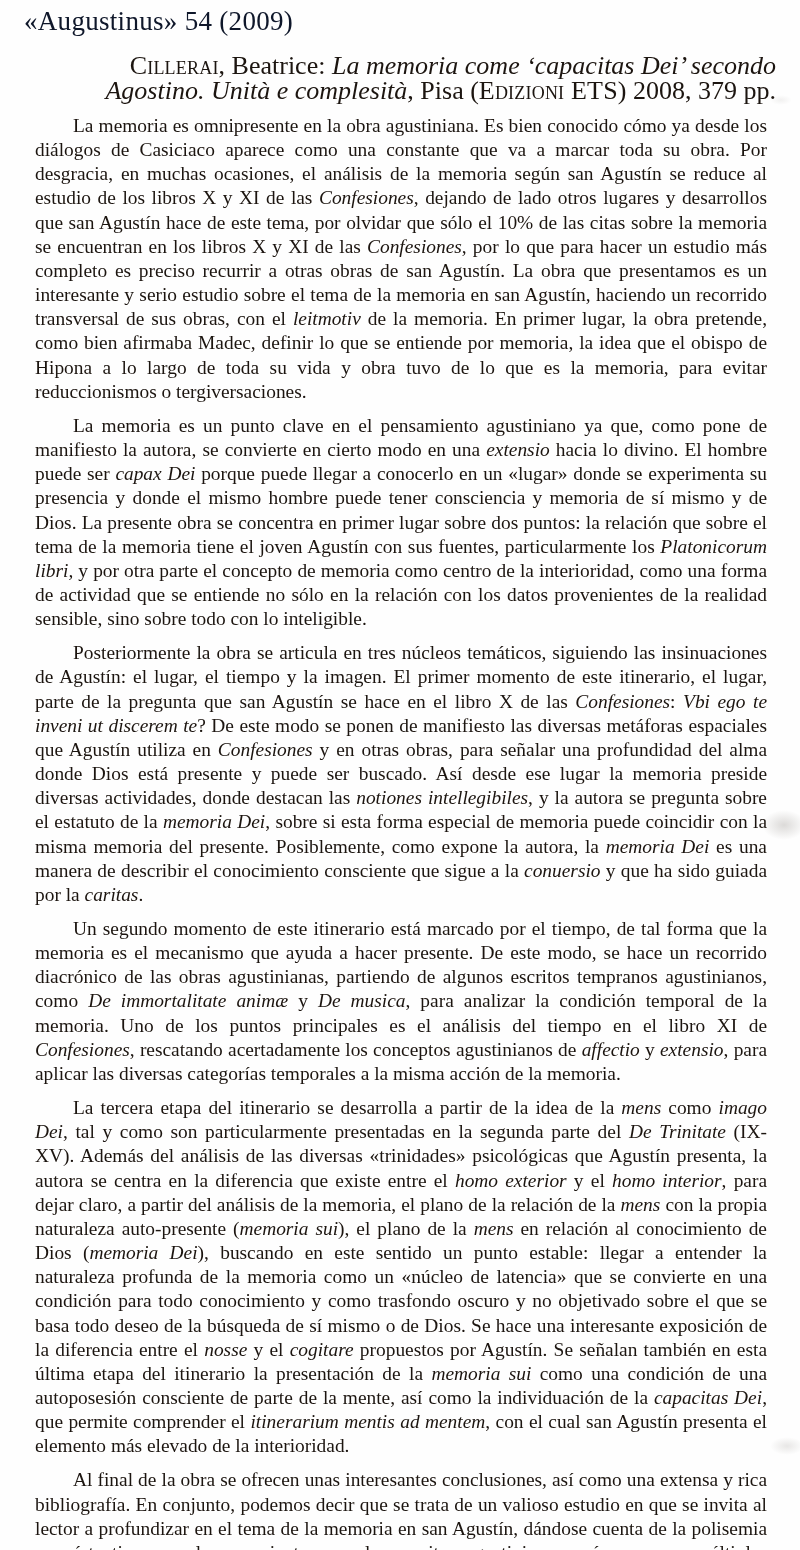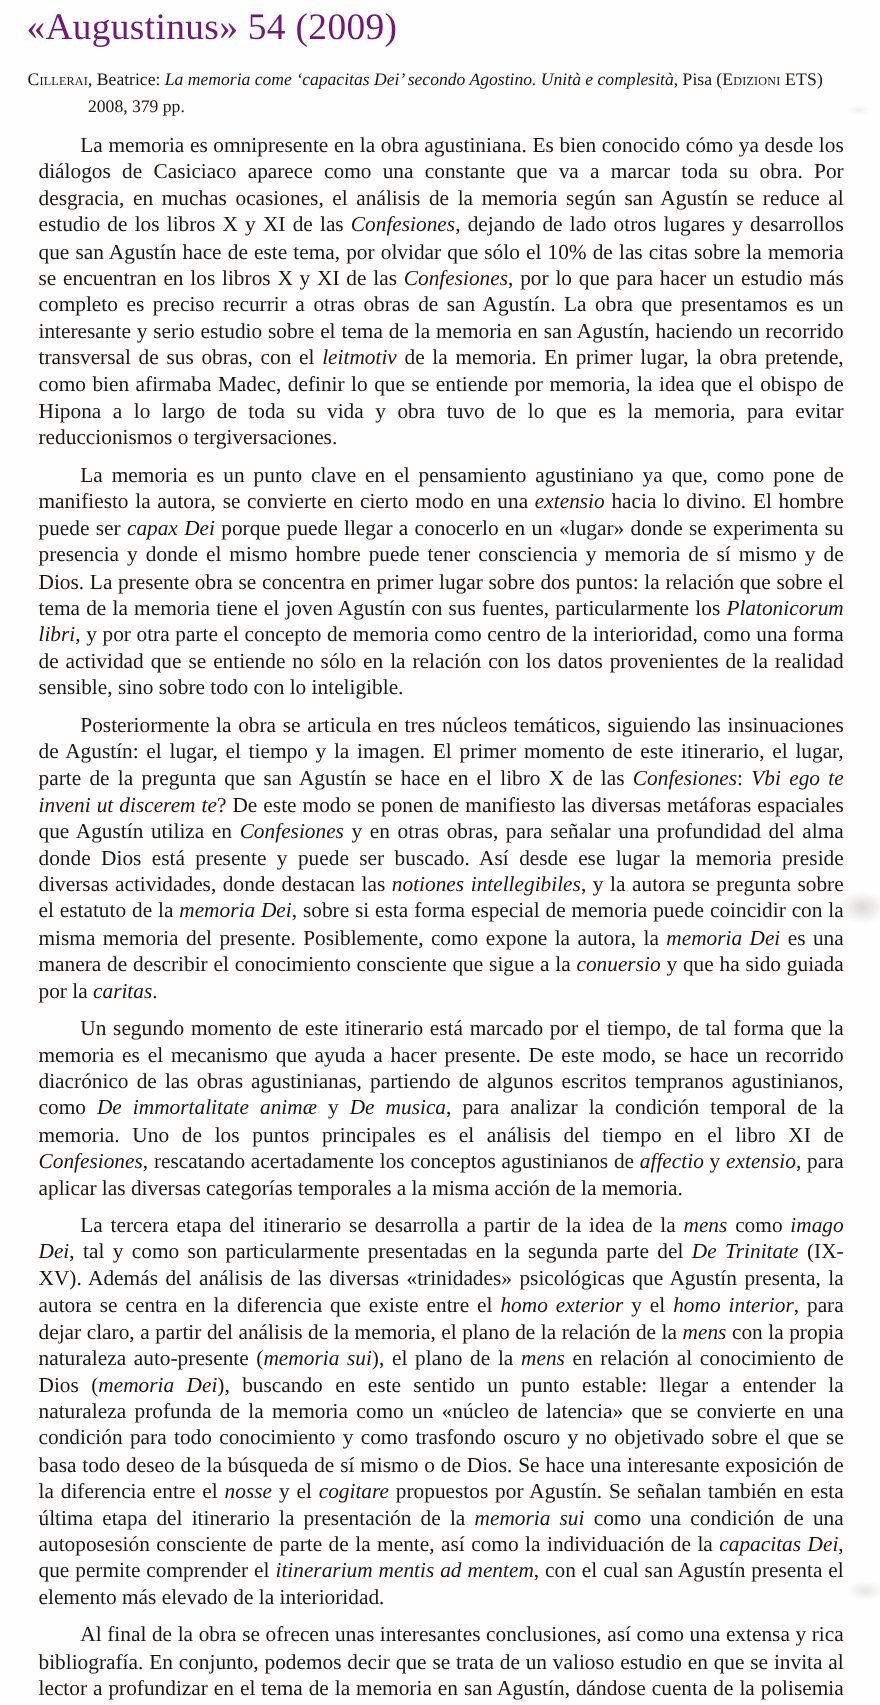--- a/index.html
+++ b/index.html
@@ -12,31 +12,32 @@
     width: 800px;
     height: 1550px;
     background: #fefefe;
     overflow: hidden;
     color: #1c1510;
     font-family: "Liberation Serif", serif;
     -webkit-font-smoothing: antialiased;
   }
   .journal-header {
     margin: 6px 0 0 24px;
-    font-size: 34px;
+    font-size: 27px;
     font-weight: normal;
     letter-spacing: 0.3px;
-    color: #701a75;
+    color: #0f172a;
   }
   .citation {
     margin: 16px 24px 0 25px;
     padding-left: 55px;
     text-indent: -55px;
-    font-size: 16px;
+    font-size: 26px;
     line-height: 25px;
+    text-align: right;
   }
   .body-text {
     margin: 11px 23px 0 25px;
     font-size: 19.4px;
     line-height: 24.15px;
     text-align: justify;
   }
   .body-text p {
     margin: 10px;
     text-indent: 38px;

